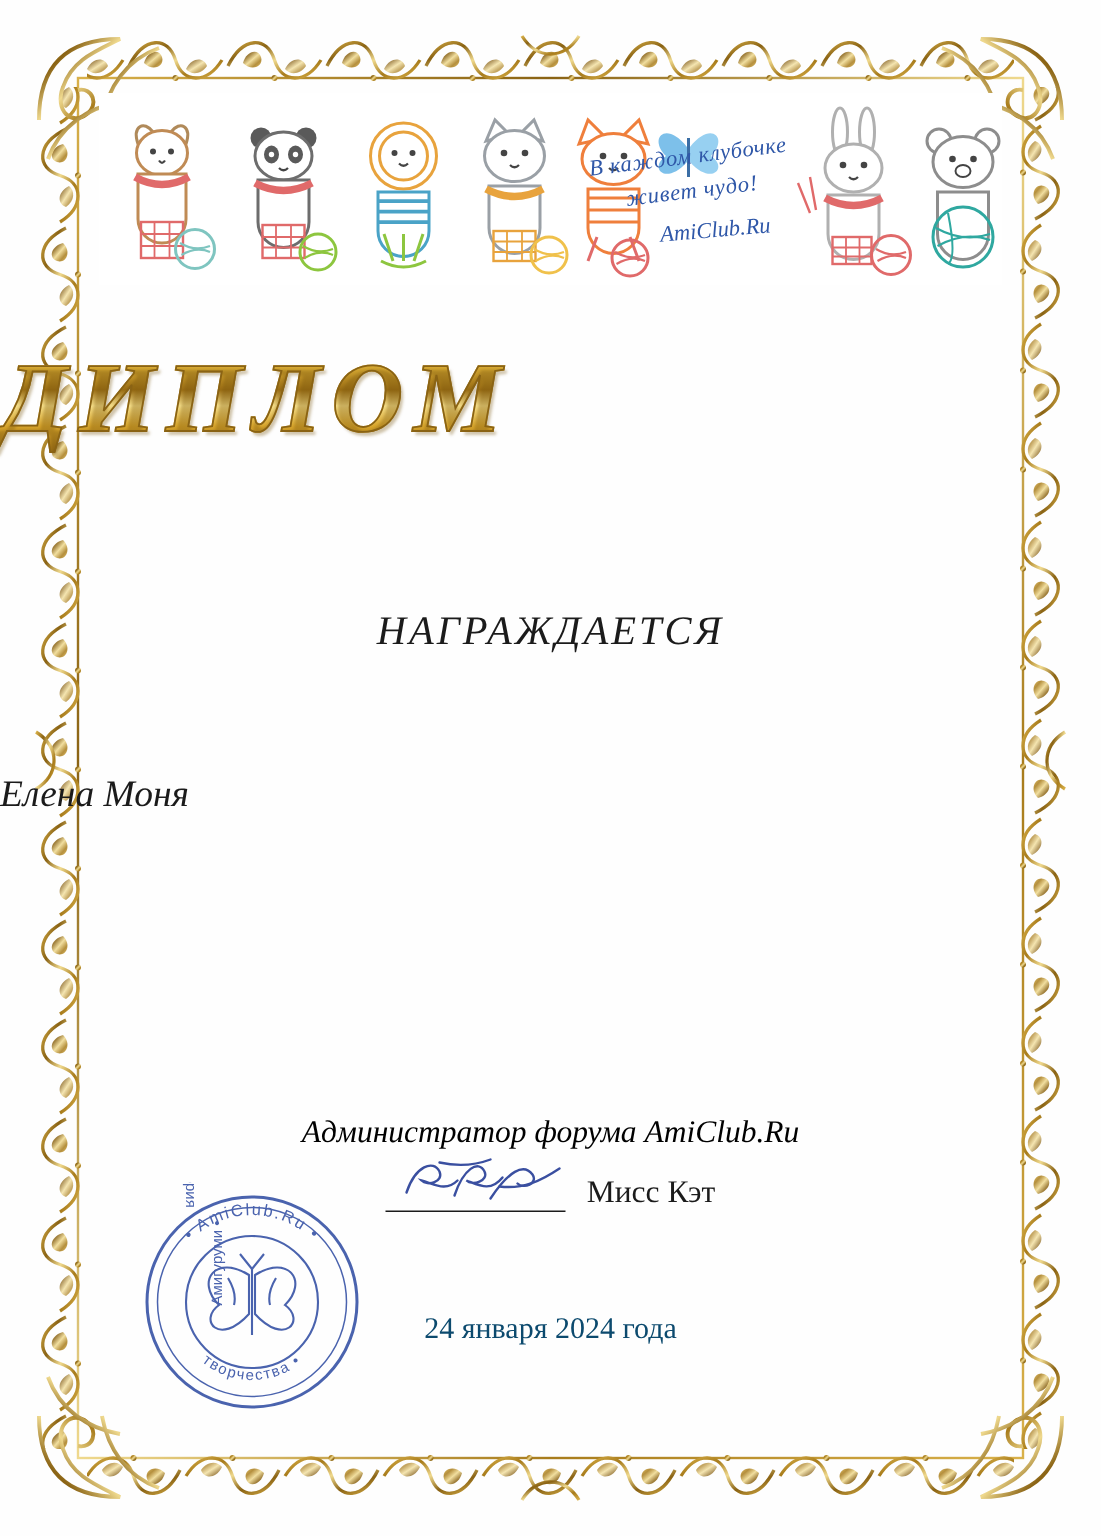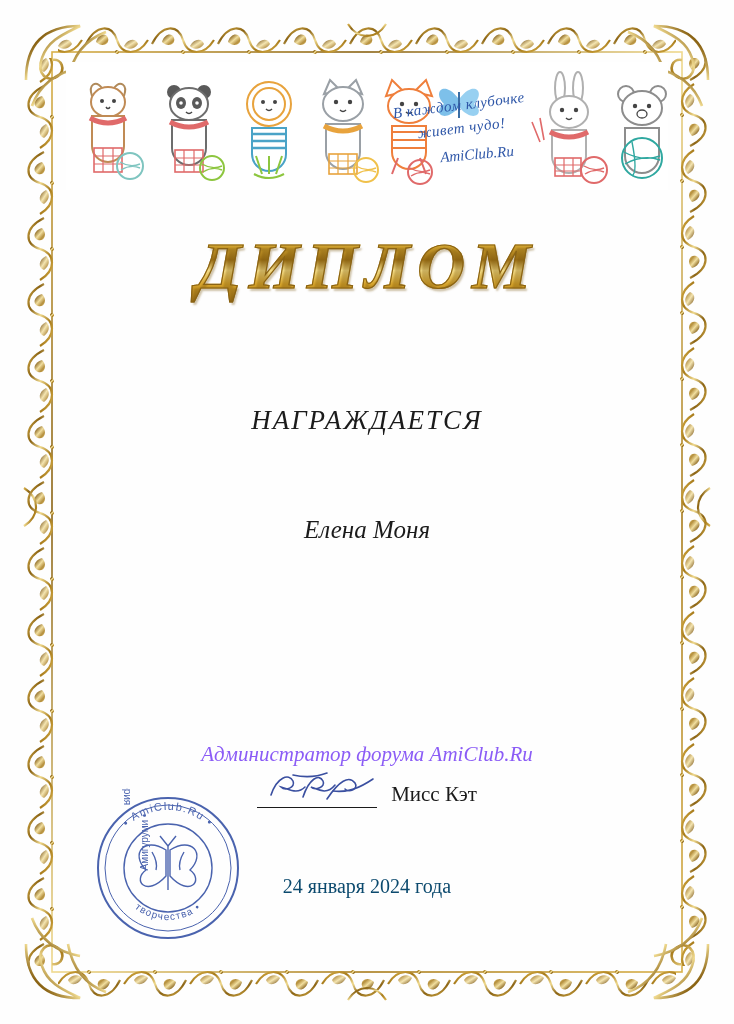--- a/index.html
+++ b/index.html
@@ -72,21 +72,20 @@
     font-size: 15px;
     transform: rotate(-5deg);
   }
 
   
   .title {
     position: absolute;
     left: 0;
     top: 228px;
     width: 734px;
-    text-align: center;
     font-family: "Liberation Serif", serif;
     font-weight: bold;
     font-style: italic;
     font-size: 66px;
     letter-spacing: 7px;
     background: linear-gradient(180deg, #fdf3c0 0%, #e3b63a 18%, #9a6d14 42%, #f7e08a 56%, #d9a62c 74%, #8a5f10 100%);
     -webkit-background-clip: text;
     background-clip: text;
     color: transparent;
     -webkit-text-stroke: 1.2px #8a6314;
@@ -103,21 +102,21 @@
     font-size: 27px;
     font-style: italic;
     letter-spacing: 2px;
     color: #1b1b1b;
   }
   .recipient {
     position: absolute;
     left: 0;
     top: 516px;
     width: 734px;
-    text-align: center;
+    text-align: left;
     font-size: 25px;
     font-style: italic;
     color: #1b1b1b;
   }
   .reason {
     position: absolute;
     left: 0;
     top: 560px;
     width: 734px;
     text-align: center;
@@ -131,21 +130,21 @@
   }
 
   .signer-role {
     position: absolute;
     left: 0;
     top: 742px;
     width: 734px;
     text-align: center;
     font-size: 21px;
     font-style: italic;
-    color: #8b5cf6;
+    color: #000000;
   }
   .sign-row {
     position: absolute;
     left: 0;
     top: 782px;
     width: 734px;
     display: flex;
     justify-content: center;
     align-items: flex-end;
     gap: 14px;

